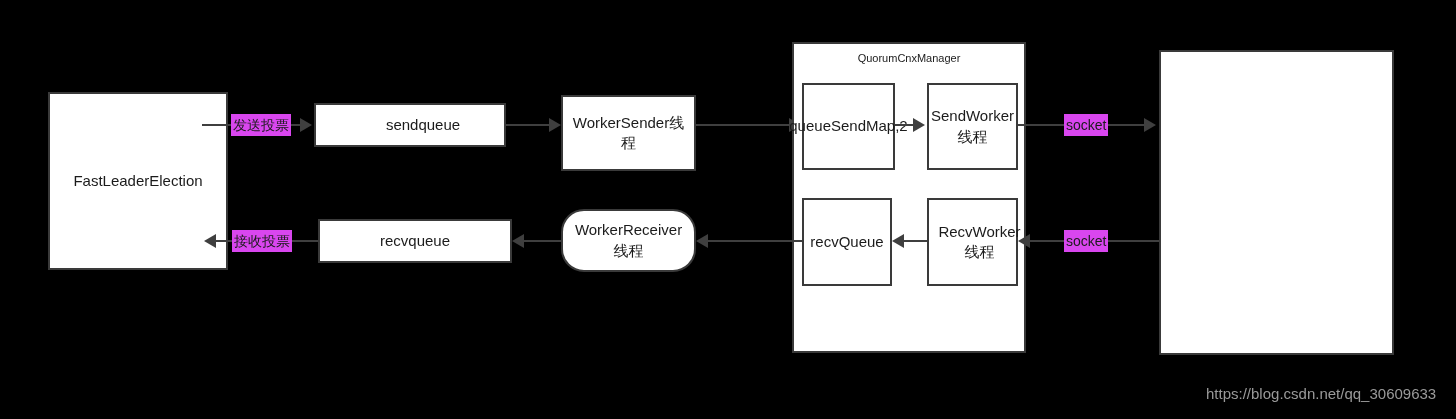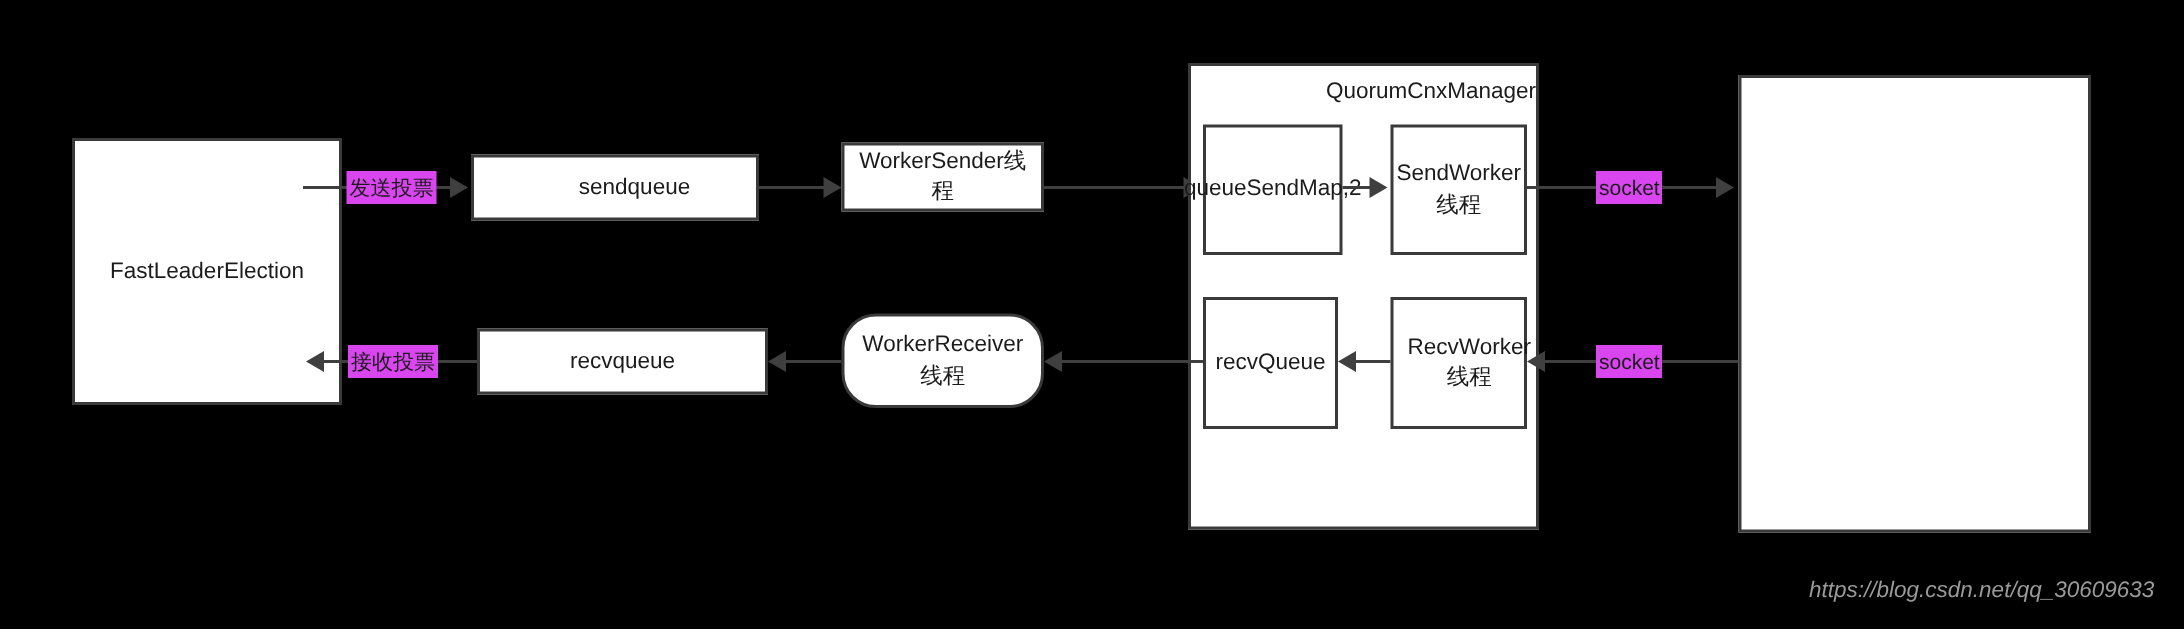--- a/index.html
+++ b/index.html
@@ -33,23 +33,23 @@
     position: absolute;
     background: #ffffff;
     border: 2px solid #3a3a3a;
     box-sizing: border-box;
   }
   .container-title {
     position: absolute;
     left: 0;
     right: 0;
     top: 8px;
-    text-align: right;
+    text-align: center;
     color: #1b1b1b;
-    font-size: 15px;
+    font-size: 11px;
   }
   .empty-box {
     position: absolute;
     background: #ffffff;
     border: 2px solid #3a3a3a;
     box-sizing: border-box;
   }
   .hline {
     position: absolute;
     height: 2px;
@@ -102,21 +102,21 @@
     <span>发送投票</span>
   </div>
 
   <div class="box" style="left:314px; top:103px; width:192px; height:44px;padding-left:32px;">
     <span>sendqueue</span>
   </div>
 
   <div class="hline" style="left:506px; top:124px; width:45px;"></div>
   <div class="arrow-right" style="left:549px; top:118px;"></div>
 
-  <div class="box" style="left:561px; top:95px; width:135px; height:46px;">
+  <div class="box" style="left:561px; top:95px; width:135px; height:76px;">
     <span>WorkerSender线程</span>
   </div>
 
   <div class="hline" style="left:696px; top:124px; width:95px;"></div>
   <div class="arrow-right" style="left:789px; top:118px;"></div>
 
   <div class="container-box" style="left:792px; top:42px; width:234px; height:311px;">
     <div class="container-title">QuorumCnxManager</div>
   </div>
 
@@ -169,17 +169,17 @@
   <div class="box" style="left:318px; top:219px; width:194px; height:44px;">
     <span>recvqueue</span>
   </div>
 
   <div class="hline" style="left:216px; top:240px; width:102px;"></div>
   <div class="arrow-left" style="left:204px; top:234px;"></div>
   <div class="edge-label" style="left:232px; top:230px;">
     <span>接收投票</span>
   </div>
 
-  <div class="watermark" style="left:1206px; top:385px;font-style:italic;">
+  <div class="watermark" style="left:1206px; top:385px;">
     <span>https://blog.csdn.net/qq_30609633</span>
   </div>
 
 </div>
 
 </body></html>

